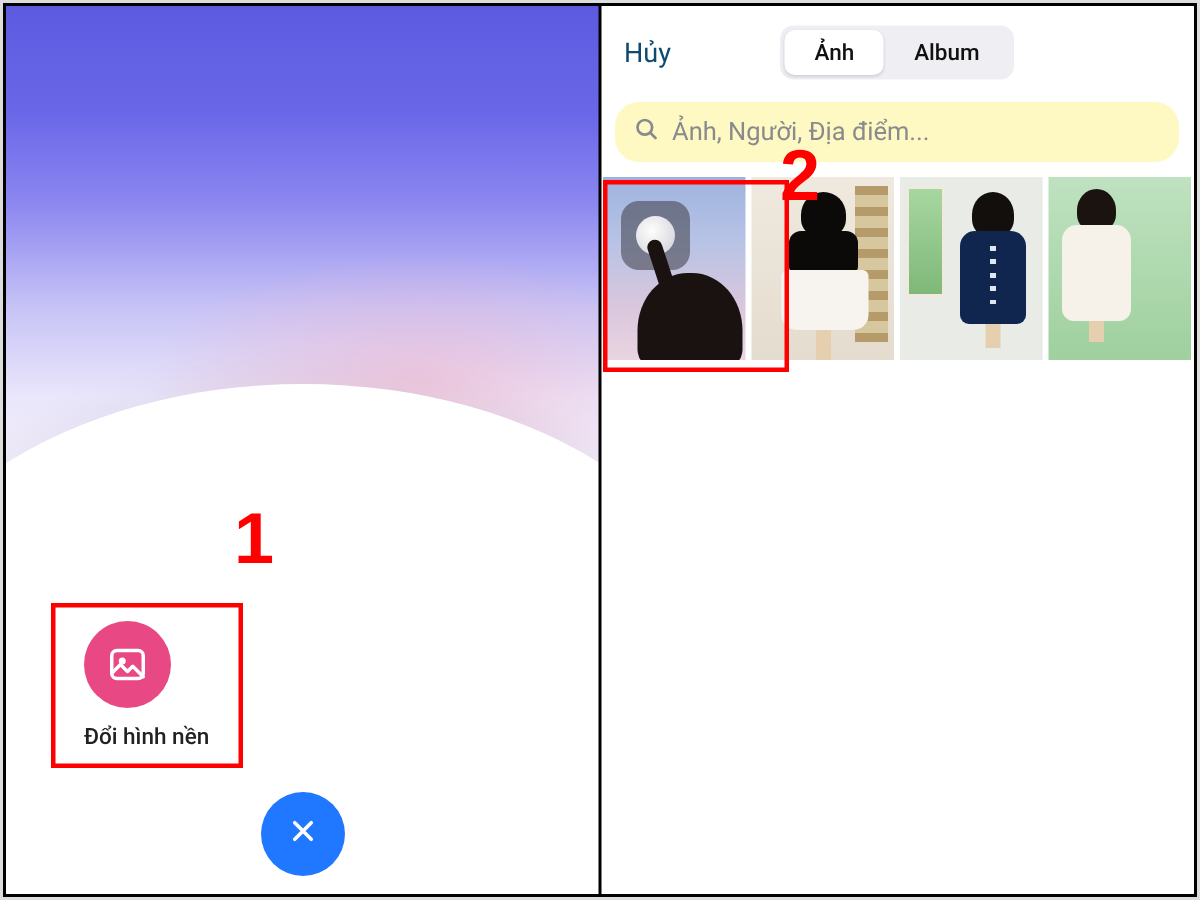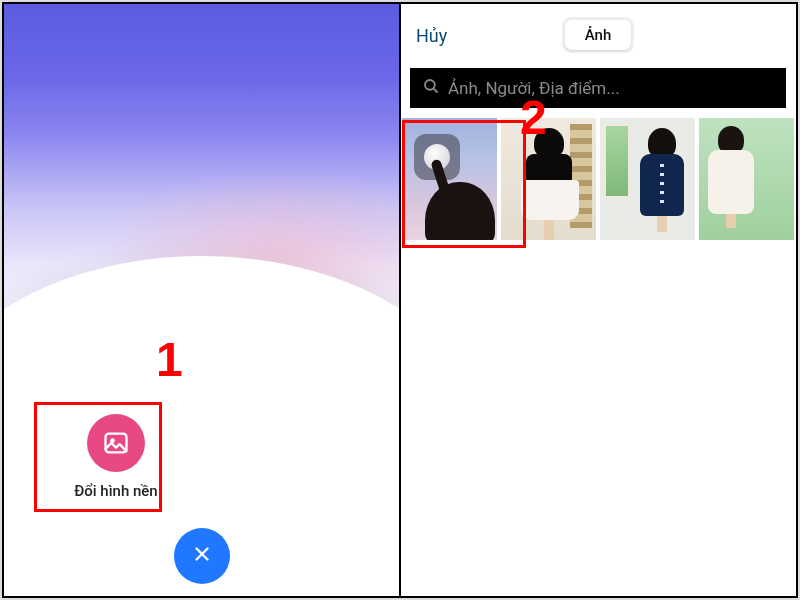--- a/index.html
+++ b/index.html
@@ -67,21 +67,21 @@
     position: absolute;
     left: 0; right: 0;
     bottom: 96px;
     display: flex;
     justify-content: space-between;
     padding: 0 52px;
   }
   .action {
     display: flex;
     flex-direction: column;
-    align-items: center;
+    align-items: flex-start;
     gap: 10px;
     width: 120px;
   }
   .action-icon {
     width: 58px;
     height: 58px;
     border-radius: 50%;
     display: flex;
     align-items: center;
     justify-content: center;
@@ -151,22 +151,22 @@
     color: #111;
     font-weight: 500;
   }
   .seg-item.active {
     background: #fff;
     box-shadow: 0 1px 2px rgba(0,0,0,0.12);
   }
   .r-search {
     margin: 2px 10px 10px;
     height: 40px;
-    background: #000000;
-    border-radius: 0;
+    background: #fef9c3;
+    border-radius: 16px;
     display: flex;
     align-items: center;
     padding: 0 12px;
     gap: 8px;
     color: #8a8a8e;
     font-size: 17px;
   }
   .r-search svg { flex: 0 0 auto; }
   .thumb-row {
     display: flex;
@@ -278,20 +278,21 @@
     <div class="annot-box" style="left:30px; bottom:84px; width:128px; height:110px;"></div>
   </div>
 
   <div class="divider"></div>
 
   <div class="pane right-pane">
     <div class="r-header">
       <div class="r-cancel">Hủy</div>
       <div class="seg">
         <div class="seg-item active">Ảnh</div>
+        <div class="seg-item">Album</div>
       </div>
     </div>
 
     <div class="r-search">
       <span>
         <svg width="18" height="18" viewBox="0 0 24 24" fill="none" stroke="#8a8a8e" stroke-width="2.4">
           <circle cx="10.5" cy="10.5" r="6.5"></circle>
           <path d="M20 20l-4.2-4.2" stroke-linecap="round"></path>
         </svg>
       </span>

